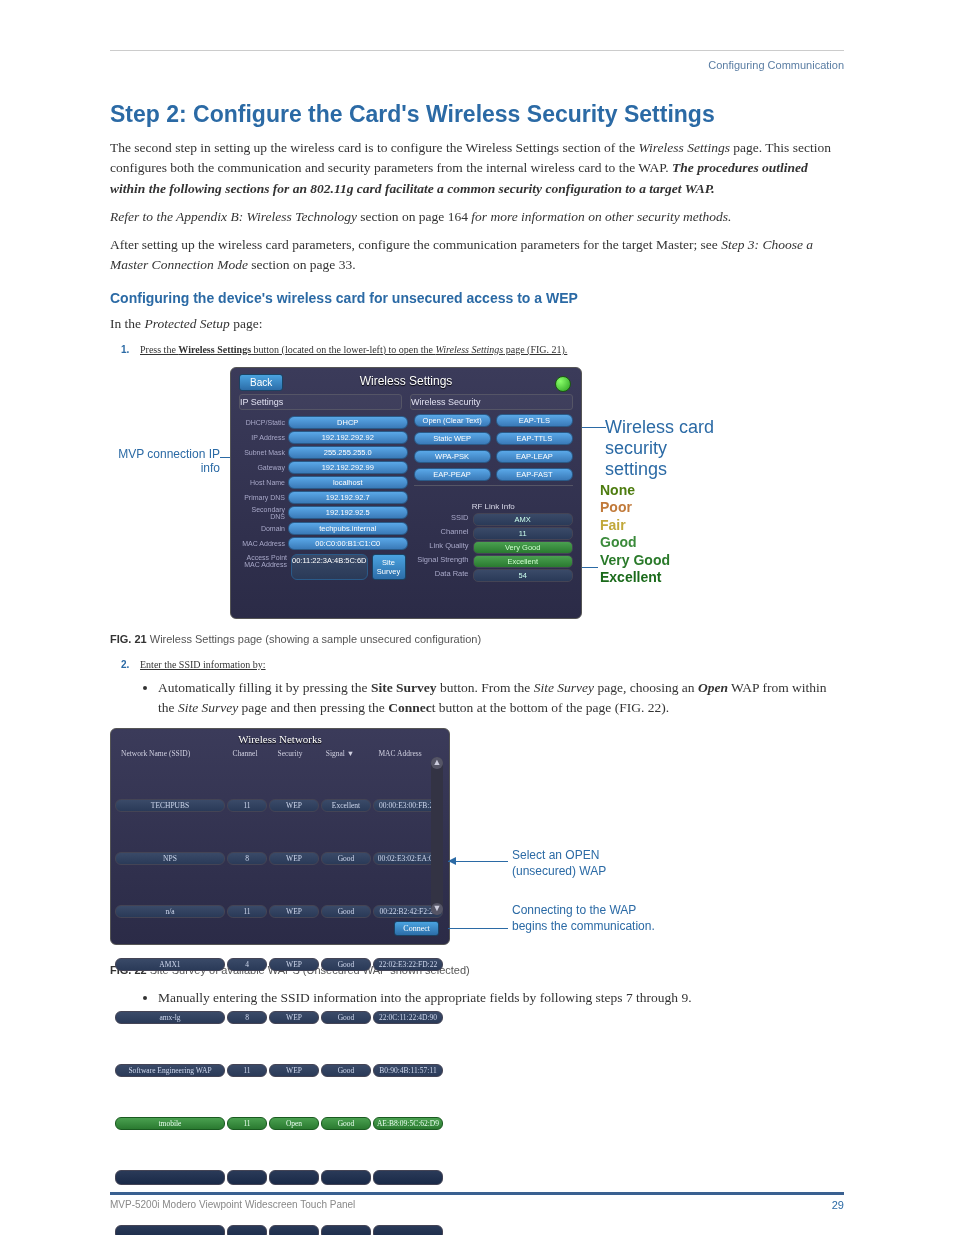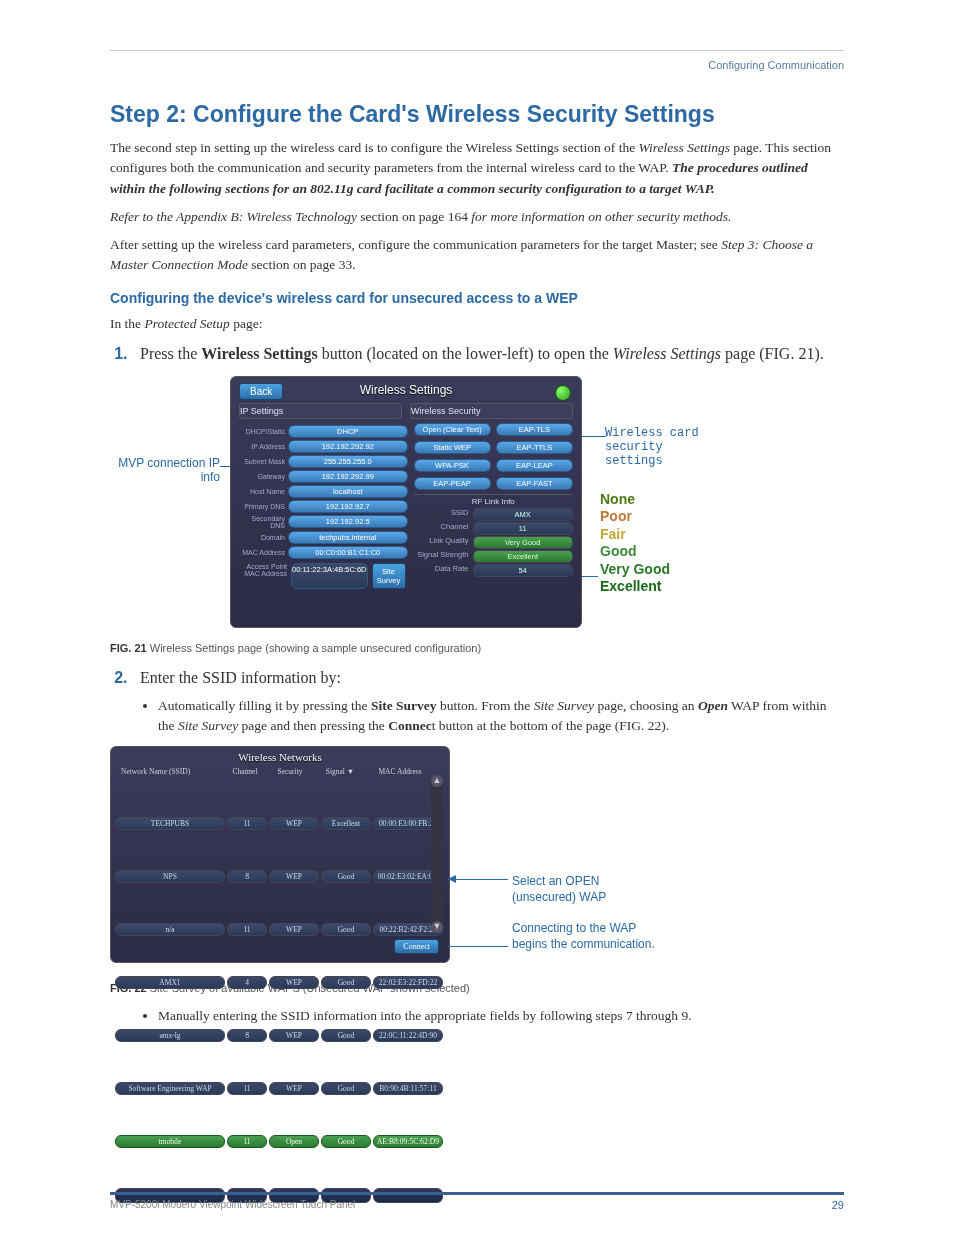--- a/index.html
+++ b/index.html
@@ -46,24 +46,25 @@
     font-size: 14px;
     font-weight: bold;
     color: #2b6aa5;
     margin: 14px 0 6px 0;
   }
   ol {
     padding-left: 22px;
     margin: 6px 0;
   }
   ol li {
-    font-size: 16px;
+    font-size: 10px;
     line-height: 1.5;
     padding-left: 8px;
     margin-bottom: 6px;
+    text-decoration: underline;
   }
   ol li::marker {
     font-family: Arial, sans-serif;
     font-weight: bold;
     color: #2b6aa5;
   }
   ul {
     list-style: disc;
     padding-left: 48px;
     margin: 6px 0;
@@ -165,41 +166,41 @@
     display: grid;
     grid-template-columns: 1fr 1fr;
     gap: 5px;
   }
   .rfhdr {
     text-align: center;
     font-size: 8px;
     color: #d8d8e8;
     margin: 4px 0 2px;
     border-top: 1px solid #556;
-    padding-top: 2px;
+    padding-top: 16px;
   }
   .rfrow { display: flex; font-size: 7.5px; margin: 1px 0; }
   .rfrow .rl { width: 55px; text-align: right; padding-right: 4px; color: #a8a8c8;}
   .rfrow .rv { flex:1; text-align:center; background: linear-gradient(#3a4a68,#2a3a58); border:1px solid #445; border-radius:5px; color:#cfe; padding:1px 0;}
   .rfrow .rv.green { background: linear-gradient(#4aa050,#2a7a30); color:#cfffcf;}
   .ap-row { display:flex; gap:4px; margin-top:4px; padding:0 2px;}
   .ap-lbl { font-size:7px; width:46px; text-align:right; color:#a8a8c8;}
   .ap-val { flex:1; }
   .survey-btn { background: linear-gradient(#4aa3e0,#2c6da8); border:1px solid #1a4364; border-radius:3px; font-size:7.5px; color:#fff; padding:3px 2px; text-align:center;}
   .side-label-left {
     position: absolute;
     font-family: Arial, sans-serif;
     font-size: 12px;
     color: #2b6aa5;
     text-align: right;
   }
   .side-label-right {
     position: absolute;
-    font-family: Liberation Mono, monospace;
-    font-size: 12px;
+    font-family: Liberation Sans, sans-serif;
+    font-size: 18px;
     color: #2b6aa5;
   }
   .quality-list {
     position: absolute;
     left: 490px;
     top: 115px;
     font-family: Arial, sans-serif;
     font-weight: bold;
     font-size: 14px;
     line-height: 1.25;
@@ -502,21 +503,21 @@
           </div>
         </div>
       <div class="scroll-ind">
         <div class="scroll-up">▲</div>
         <div class="scroll-dn">▼</div>
       </div>
       <div class="connect-btn">Connect</div>
     </div>
     <div class="annot-line" style="left:338px;top:133px;width:60px;"></div>
     <div class="arrow-left" style="left:338px;top:129px;"></div>
-    <div class="annot22" style="left:402px;top:128px;width:140px;">Select an OPEN (unsecured) WAP</div>
+    <div class="annot22" style="left:402px;top:120px;width:140px;">Select an OPEN (unsecured) WAP</div>
     <div class="annot-line" style="left:338px;top:200px;width:60px;"></div>
     <div class="annot22" style="left:402px;top:175px;width:150px;">Connecting to the WAP begins the communication.</div>
   </div>
   <div class="fig-caption"><b>FIG. 22</b><span>  Site Survey of available WAPS (Unsecured WAP shown selected)</span></div>
 
   <ul>
     <li>Manually entering the SSID information into the appropriate fields by following steps 7 through 9.</li>
   </ul>
 
   <div class="footer">

